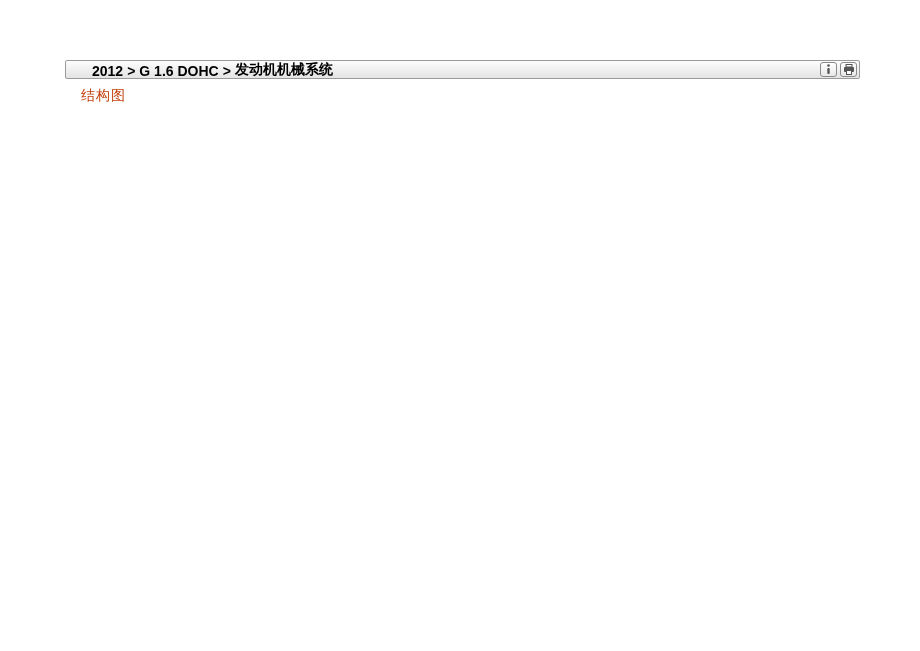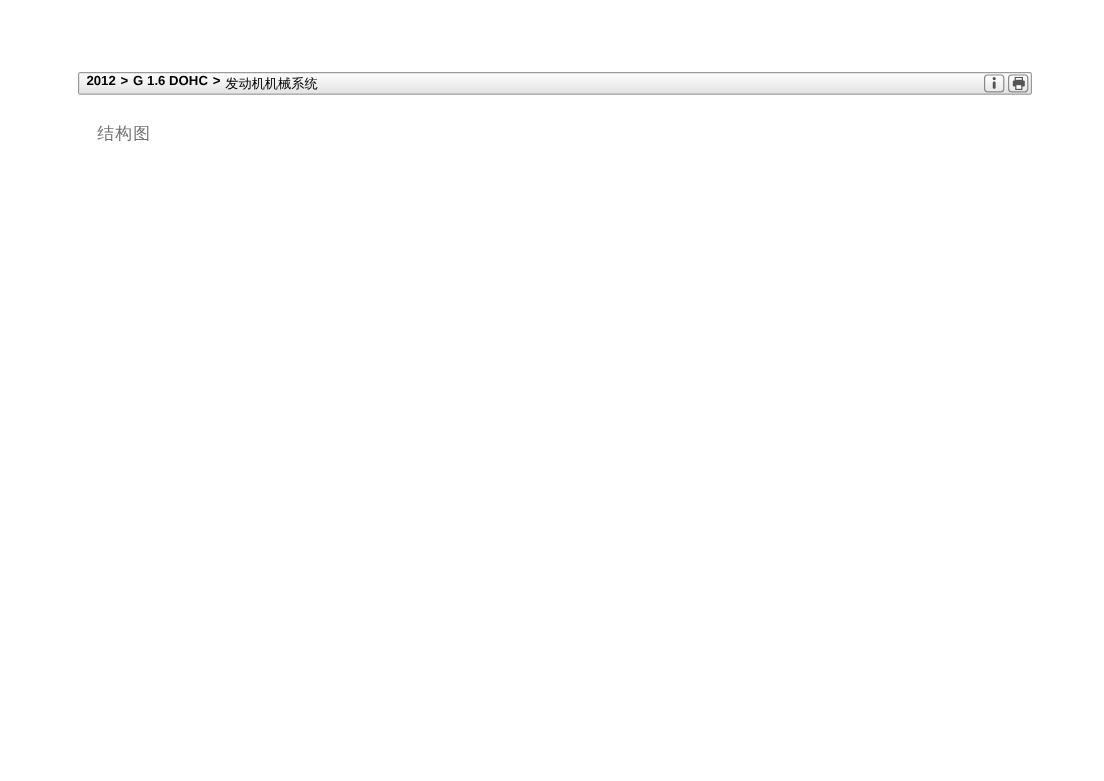--- a/index.html
+++ b/index.html
@@ -18,33 +18,34 @@
       display: flex;
       align-items: center;
       justify-content: space-between;
       border: 1px solid #9a9a9a;
       background: linear-gradient(to bottom, #fdfdfd 0%, #f0f0f0 50%, #e4e4e4 100%);
       height: 19px;
       padding: 0 2px 0 6px;
       border-radius: 2px;
     }
     .breadcrumb {
-      font-size: 11px;
+      font-size: 14px;
       color: #000;
       font-weight: bold;
       white-space: nowrap;
       display: flex;
-      align-items: flex-start;
+      align-items: flex-end;
       gap: 4px;
+      margin-left: 20px;
     }
     .breadcrumb .sep {
       font-weight: bold;
     }
     .breadcrumb .normal {
-      font-weight: normal;
+      font-weight: bold;
     }
     .icon-group {
       display: flex;
       gap: 3px;
       align-items: center;
     }
     .icon-btn {
       width: 17px;
       height: 15px;
       border: 1px solid #8a8a8a;
@@ -52,23 +53,23 @@
       background: linear-gradient(to bottom, #ffffff 0%, #e8e8e8 100%);
       display: flex;
       align-items: center;
       justify-content: center;
       cursor: pointer;
     }
     .icon-btn svg {
       display: block;
     }
     .section-title {
-      padding: 24px 0 0 16px;
+      padding: 8px 0 0 16px;
       font-size: 14px;
-      color: #737373;
+      color: #c2410c;
       letter-spacing: 1px;
     }
   </style>
 </head>
 <body>
 
 <div class="header-bar">
   <div class="breadcrumb">
     <span>2012</span>
     <span class="sep">&gt;</span>

